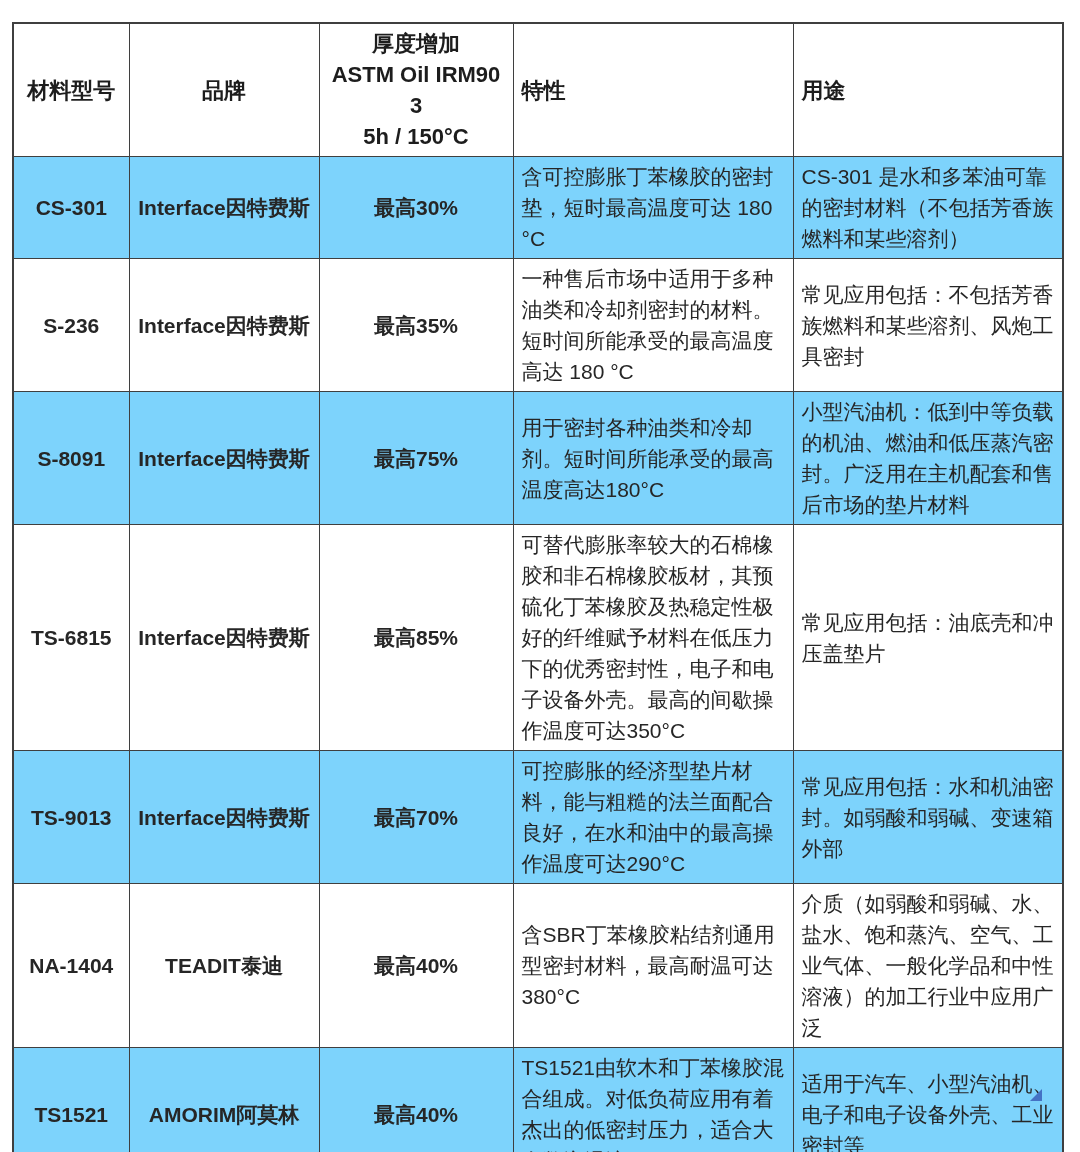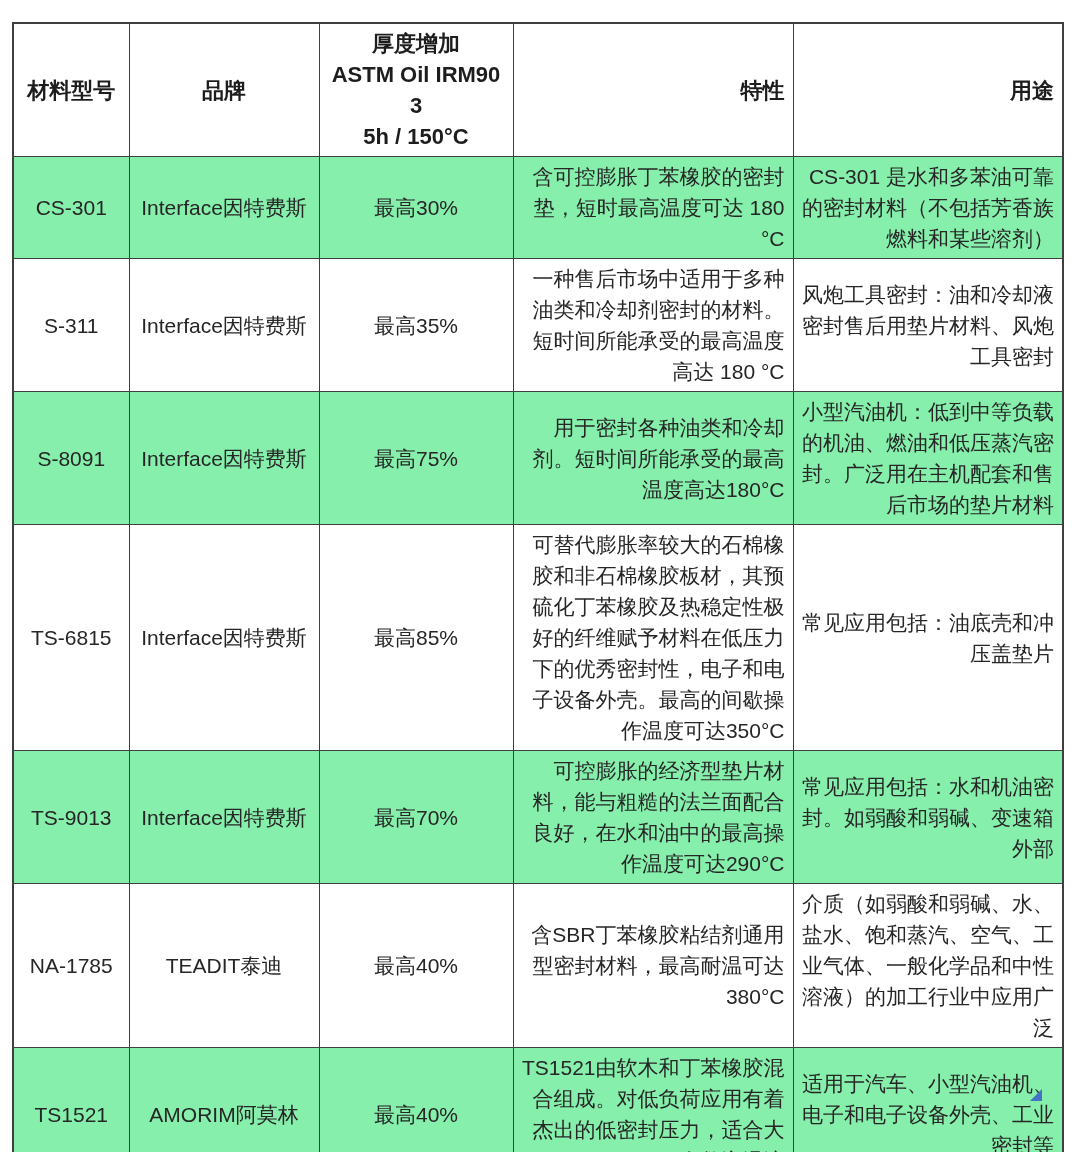--- a/index.html
+++ b/index.html
@@ -36,32 +36,32 @@
     padding: 4px 8px;
     overflow: hidden;
     word-break: break-all;
   }
   table.materials th {
     font-weight: 700;
     font-size: 22px;
     background: #ffffff;
     color: #1d1d1d;
   }
-  th.center, td.center { text-align: center; }
-  th.left, td.left { text-align: right; margin-left: 28px; }
+  th.center, td.center { text-align: center; font-weight: bold; }
+  th.left, td.left { text-align: left; margin-left: 28px; }
   .pre { white-space: pre-line; }
   thead tr { height: 95px; }
   tr.r0 { height: 98px; }
   tr.r1 { height: 97px; }
   tr.r2 { height: 125px; }
   tr.r3 { height: 191px; }
   tr.r4 { height: 125px; }
   tr.r5 { height: 125px; }
   tr.r6 { height: 99px; }
-  tr.blue td { background: #86efac; }
+  tr.blue td { background: #7dd3fc; }
   tr.white td { background: #ffffff; }
   .corner-handle {
     position: absolute;
     left: 1030px;
     top: 1089px;
     width: 0;
     height: 0;
     border-left: 12px solid transparent;
     border-bottom: 12px solid #4472c4;
   }
@@ -91,25 +91,25 @@
     </thead>
     <tbody>
       <tr class="r0 blue">
         <td class="center">CS-301</td>
         <td class="center">Interface因特费斯</td>
         <td class="center">最高30%</td>
         <td class="left">含可控膨胀丁苯橡胶的密封垫，短时最高温度可达 180 °C</td>
         <td class="left">CS-301 是水和多苯油可靠的密封材料（不包括芳香族燃料和某些溶剂）</td>
       </tr>
       <tr class="r1 white">
-        <td class="center">S-311</td>
+        <td class="center">S-236</td>
         <td class="center">Interface因特费斯</td>
         <td class="center">最高35%</td>
         <td class="left">一种售后市场中适用于多种油类和冷却剂密封的材料。短时间所能承受的最高温度高达 180 °C</td>
-        <td class="left">风炮工具密封：油和冷却液密封售后用垫片材料、风炮工具密封</td>
+        <td class="left">常见应用包括：不包括芳香族燃料和某些溶剂、风炮工具密封</td>
       </tr>
       <tr class="r2 blue">
         <td class="center">S-8091</td>
         <td class="center">Interface因特费斯</td>
         <td class="center">最高75%</td>
         <td class="left">用于密封各种油类和冷却剂。短时间所能承受的最高温度高达180°C</td>
         <td class="left">小型汽油机：低到中等负载的机油、燃油和低压蒸汽密封。广泛用在主机配套和售后市场的垫片材料</td>
       </tr>
       <tr class="r3 white">
         <td class="center">TS-6815</td>
@@ -119,21 +119,21 @@
         <td class="left">常见应用包括：油底壳和冲压盖垫片</td>
       </tr>
       <tr class="r4 blue">
         <td class="center">TS-9013</td>
         <td class="center">Interface因特费斯</td>
         <td class="center">最高70%</td>
         <td class="left">可控膨胀的经济型垫片材料，能与粗糙的法兰面配合良好，在水和油中的最高操作温度可达290°C</td>
         <td class="left">常见应用包括：水和机油密封。如弱酸和弱碱、变速箱外部</td>
       </tr>
       <tr class="r5 white">
-        <td class="center">NA-1785</td>
+        <td class="center">NA-1404</td>
         <td class="center">TEADIT泰迪</td>
         <td class="center">最高40%</td>
         <td class="left">含SBR丁苯橡胶粘结剂通用型密封材料，最高耐温可达380°C</td>
         <td class="left">介质（如弱酸和弱碱、水、盐水、饱和蒸汽、空气、工业气体、一般化学品和中性溶液）的加工行业中应用广泛</td>
       </tr>
       <tr class="r6 blue">
         <td class="center">TS1521</td>
         <td class="center">AMORIM阿莫林</td>
         <td class="center">最高40%</td>
         <td class="left">TS1521由软木和丁苯橡胶混合组成。对低负荷应用有着杰出的低密封压力，适合大多数润滑液</td>

